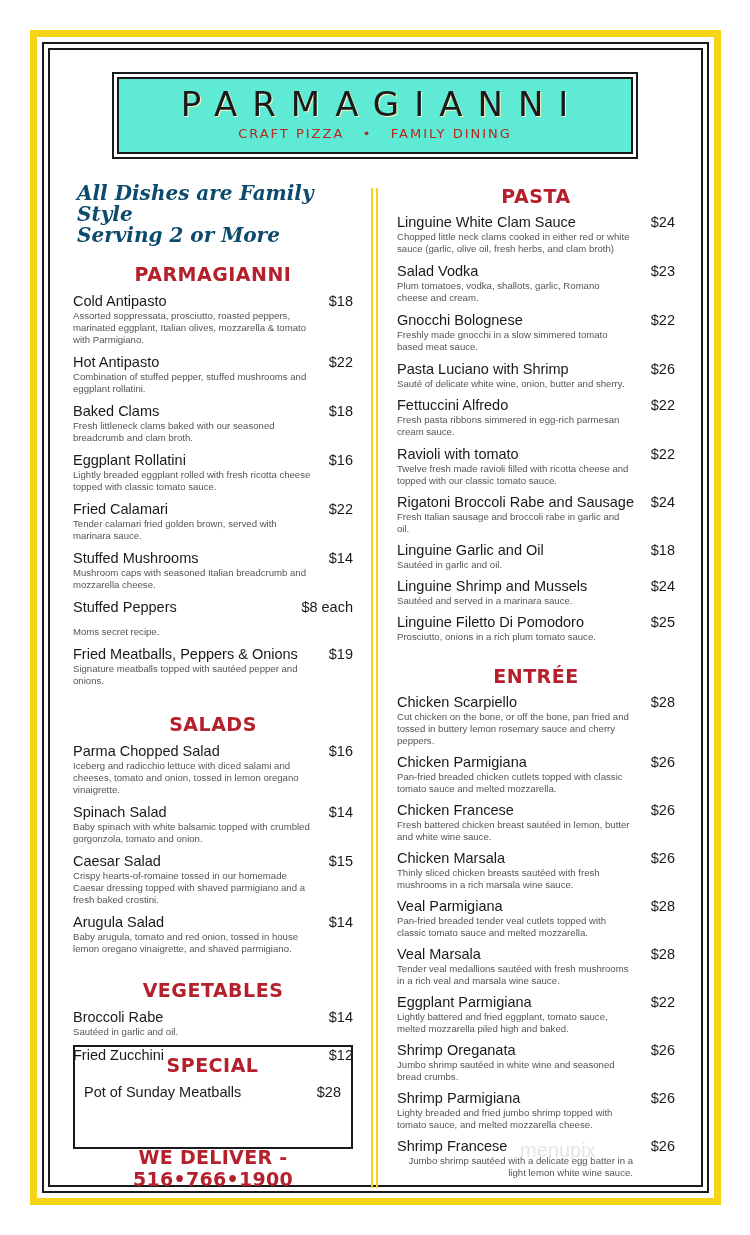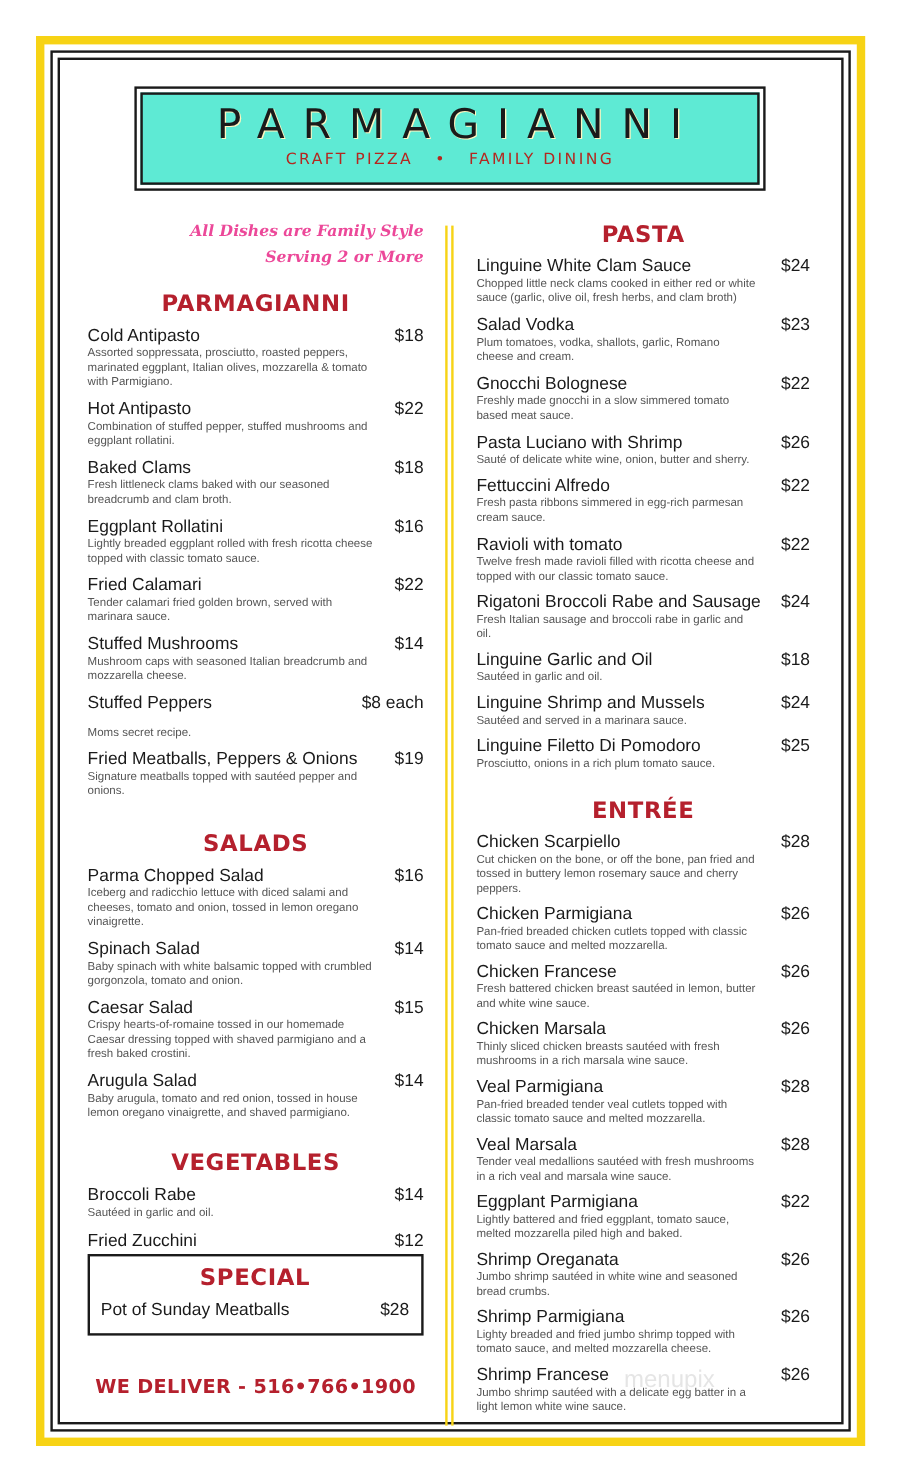--- a/index.html
+++ b/index.html
@@ -41,43 +41,43 @@
   .col-left { left: 73px; top: 183px; width: 280px; }
   .col-right { left: 397px; top: 183px; width: 278px; }
 
   .divider {
     position: absolute; left: 371px; top: 188px; width: 7px; height: 1000px;
     border-left: 2px solid #f7d315; border-right: 2px solid #f7d315;
   }
 
   .tagline {
     font-family: "DejaVu Serif", serif; font-style: italic; font-weight: bold;
-    font-size: 13px; text-align: right; line-height: 21px; color: #ec4899;
+    font-size: 20px; text-align: left; line-height: 21px; color: #0c4a6e;
     padding-left: 4px;
   }
 
   .section-title {
     font-family: "DejaVu Sans", sans-serif; font-weight: bold; color: #b5202d;
     font-size: 19px; text-align: center; letter-spacing: 0.5px;
   }
 
   .item { position: relative; }
   .item-row { display: flex; justify-content: space-between; align-items: baseline; }
   .item-name { font-size: 14.5px; color: #1a1a1a; line-height: 18px; white-space: nowrap; }
   .item-price { font-size: 14.5px; color: #1a1a1a; line-height: 18px; white-space: nowrap; }
   .item-desc { font-size: 9.6px; color: #555; line-height: 12px; margin-top: 0px; }
 
   .special-box {
-    position: absolute; left: 73px; top: 1045px; width: 280px; height: 68px;
+    position: absolute; left: 73px; top: 1045px; width: 280px; height: 104px;
     border: 2px solid #1a1a1a; padding: 7px 10px 0 9px;
   }
   .deliver {
     position: absolute; left: 73px; top: 1146px; width: 280px; text-align: center;
     font-family: "DejaVu Sans", sans-serif; font-weight: bold; color: #b5202d;
-    font-size: 16px; letter-spacing: 0.3px;
+    font-size: 19px; letter-spacing: 0.3px;
   }
   .watermark {
     position: absolute; left: 520px; top: 1139px; font-size: 20px; color: rgba(180,180,180,0.35);
     font-family: "Liberation Sans", sans-serif;
   }
 </style>
 </head>
 <body>
 
 <div class="frame-yellow"></div>
@@ -360,21 +360,21 @@
         </div>
         <div class="item-desc" style="padding-right: 42px;">Jumbo shrimp sautéed in white wine and seasoned bread crumbs.</div>
       </div>
       <div class="item" style="margin-top: 6px;">
         <div class="item-row">
           <span class="item-name">Shrimp Parmigiana</span>
           <span class="item-price">$26</span>
         </div>
         <div class="item-desc" style="padding-right: 42px;">Lighty breaded and fried jumbo shrimp topped with tomato sauce, and melted mozzarella cheese.</div>
       </div>
-      <div class="item" style="margin-top: 6px;">
+      <div class="item" style="margin-top: 6px; text-align: right;">
         <div class="item-row">
           <span class="item-name">Shrimp Francese</span>
           <span class="item-price">$26</span>
         </div>
         <div class="item-desc" style="padding-right: 42px;">Jumbo shrimp sautéed with a delicate egg batter in a light lemon white wine sauce.</div>
       </div>
     </div>
 </div>
 
 <div class="watermark">menupix</div>

